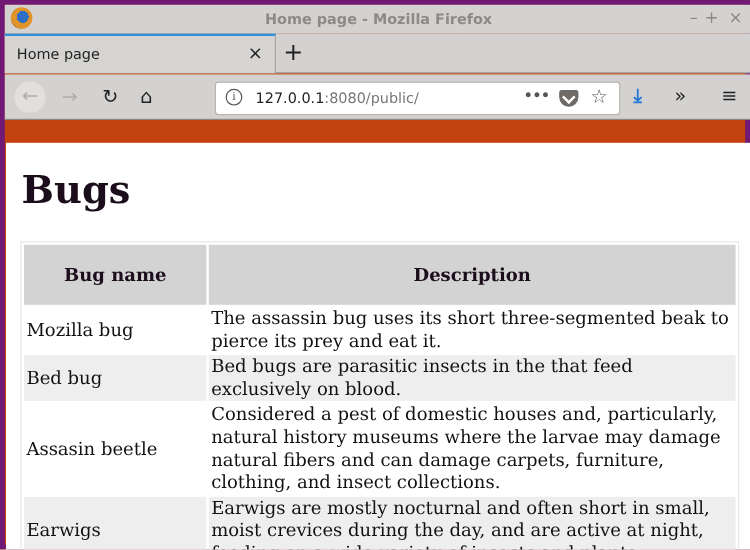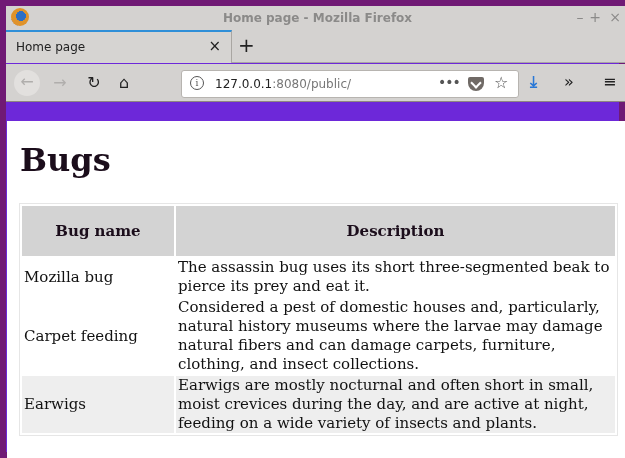--- a/index.html
+++ b/index.html
@@ -1,18 +1,18 @@
 <!DOCTYPE html>
 <html><head>
 <meta charset="utf-8">
 <style>
   * { box-sizing: border-box; margin: 0; padding: 0; }
   html, body { width: 625px; height: 458px; overflow: hidden; background: #d6d4d2; }
   body { font-family: "DejaVu Sans", sans-serif; position: relative; }
-  .window { position: absolute; left: 0; top: 0; width: 625px; height: 458px; border: 6px solid #701a75; background: #6d28d9; }
+  .window { position: absolute; left: 0; top: 0; width: 625px; height: 458px; border: 4px solid #701a75; background: #c2410c; }
   .titlebar { position: absolute; left: 0; top: 0; width: 623px; height: 24px; background: #d4d2d0; }
   .titlebar .ff-logo { position: absolute; left: 5px; top: 2px; width: 18px; height: 18px; border-radius: 50%;
     background: radial-gradient(circle at 55% 45%, #2d6fc6 0 35%, #e0932b 36% 70%, #b5661a 71%); }
   .titlebar .title { position: absolute; left: 0; right: 0; top: 5px; text-align: center; font-size: 12px; font-weight: bold; color: #8b8a89; }
   .winctl { position: absolute; top: 3px; font-size: 14px; color: #8b8a89; width: 16px; text-align: center; }
   .tabbar { position: absolute; left: 0; top: 24px; width: 623px; height: 33px; background: #d4d2d0; border-bottom: 1px solid #a9a6a2; }
   .tab { position: absolute; left: 0; top: 0; width: 226px; height: 33px; background: #d6d4d2; border-top: 2px solid #2f8fd8; border-right: 1px solid #a9a6a2; }
   .tab .label { position: absolute; left: 10px; top: 8px; font-size: 12px; color: #222; }
   .tab .close { position: absolute; right: 10px; top: 5px; font-size: 15px; color: #222; }
   .newtab { position: absolute; left: 232px; top: 3px; font-size: 20px; color: #222; }
@@ -90,22 +90,26 @@
         <tr>
           <th class="c1">Bug name</th>
           <th>Description</th>
         </tr>
       </thead>
       <tbody>
         <tr>
           <td class="c1">Mozilla bug</td>
           <td>The assassin bug uses its short three-segmented beak to pierce its prey and eat it.</td>
         </tr>
+        <tr class="alt">
+          <td class="c1">Bed bug</td>
+          <td>Bed bugs are parasitic insects in the that feed exclusively on blood.</td>
+        </tr>
         <tr>
-          <td class="c1">Carpet feeding</td>
+          <td class="c1">Assasin beetle</td>
           <td>Considered a pest of domestic houses and, particularly, natural history museums where the larvae may damage natural fibers and can damage carpets, furniture, clothing, and insect collections.</td>
         </tr>
         <tr class="alt">
           <td class="c1">Earwigs</td>
           <td>Earwigs are mostly nocturnal and often short in small, moist crevices during the day, and are active at night, feeding on a wide variety of insects and plants.</td>
         </tr>
       </tbody>
     </table>
   </div>
 </div>

